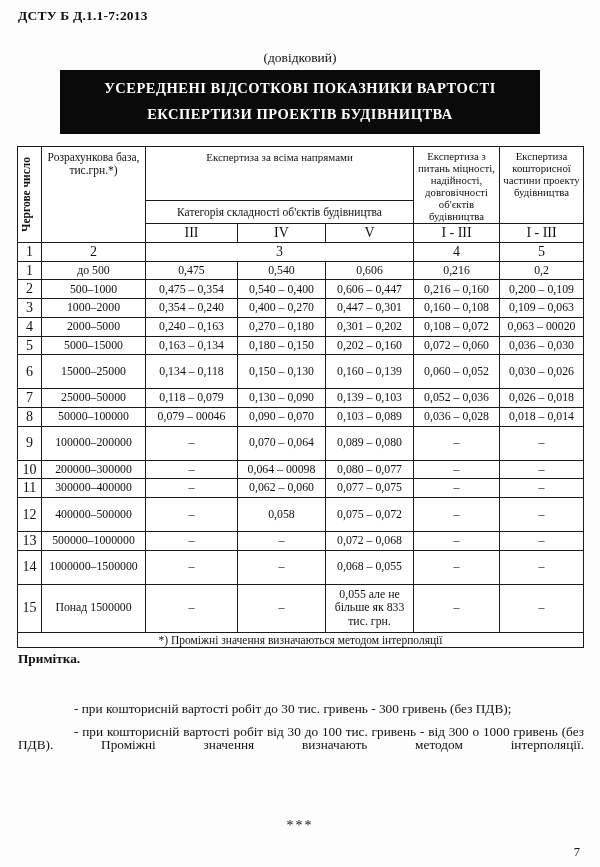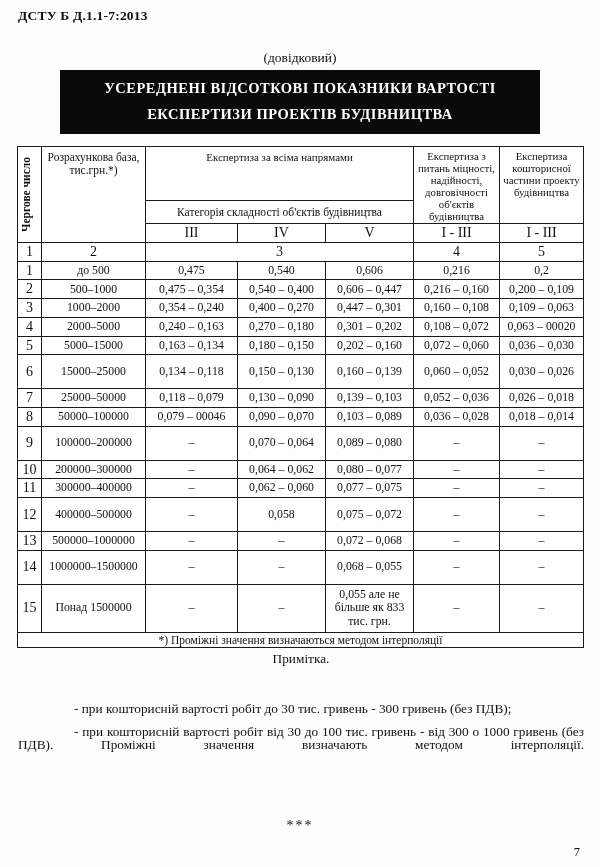--- a/index.html
+++ b/index.html
@@ -127,23 +127,22 @@
   
   .notes {
     position: absolute;
     left: 18px;
     top: 652px;
     width: 566px;
     font-size: 13.3px;
     line-height: 1.0;
   }
   .notes .n-title {
-    font-weight: normal;
+    font-weight: bold;
     margin-bottom: 22px;
-    text-align: center;
   }
   .notes p {
     margin: 0 0 9px 0;
     text-align: justify;
     text-align-last: justify;
   }
   .notes p.last {
     text-align: justify;
     text-align-last: left;
     margin-top: 37px;
@@ -298,21 +297,21 @@
           <td class="dash">–</td>
           <td class="val">0,070 – 0,064</td>
           <td class="val">0,089 – 0,080</td>
           <td class="dash">–</td>
           <td class="dash">–</td>
         </tr>
         <tr>
           <td class="colnum">10</td>
           <td class="base-cell">200000–300000</td>
           <td class="dash">–</td>
-          <td class="val">0,064 – 0,062</td>
+          <td class="val">0,064 – 00098</td>
           <td class="val">0,080 – 0,077</td>
           <td class="dash">–</td>
           <td class="dash">–</td>
         </tr>
         <tr>
           <td class="colnum">11</td>
           <td class="base-cell">300000–400000</td>
           <td class="dash">–</td>
           <td class="val">0,062 – 0,060</td>
           <td class="val">0,077 – 0,075</td>

